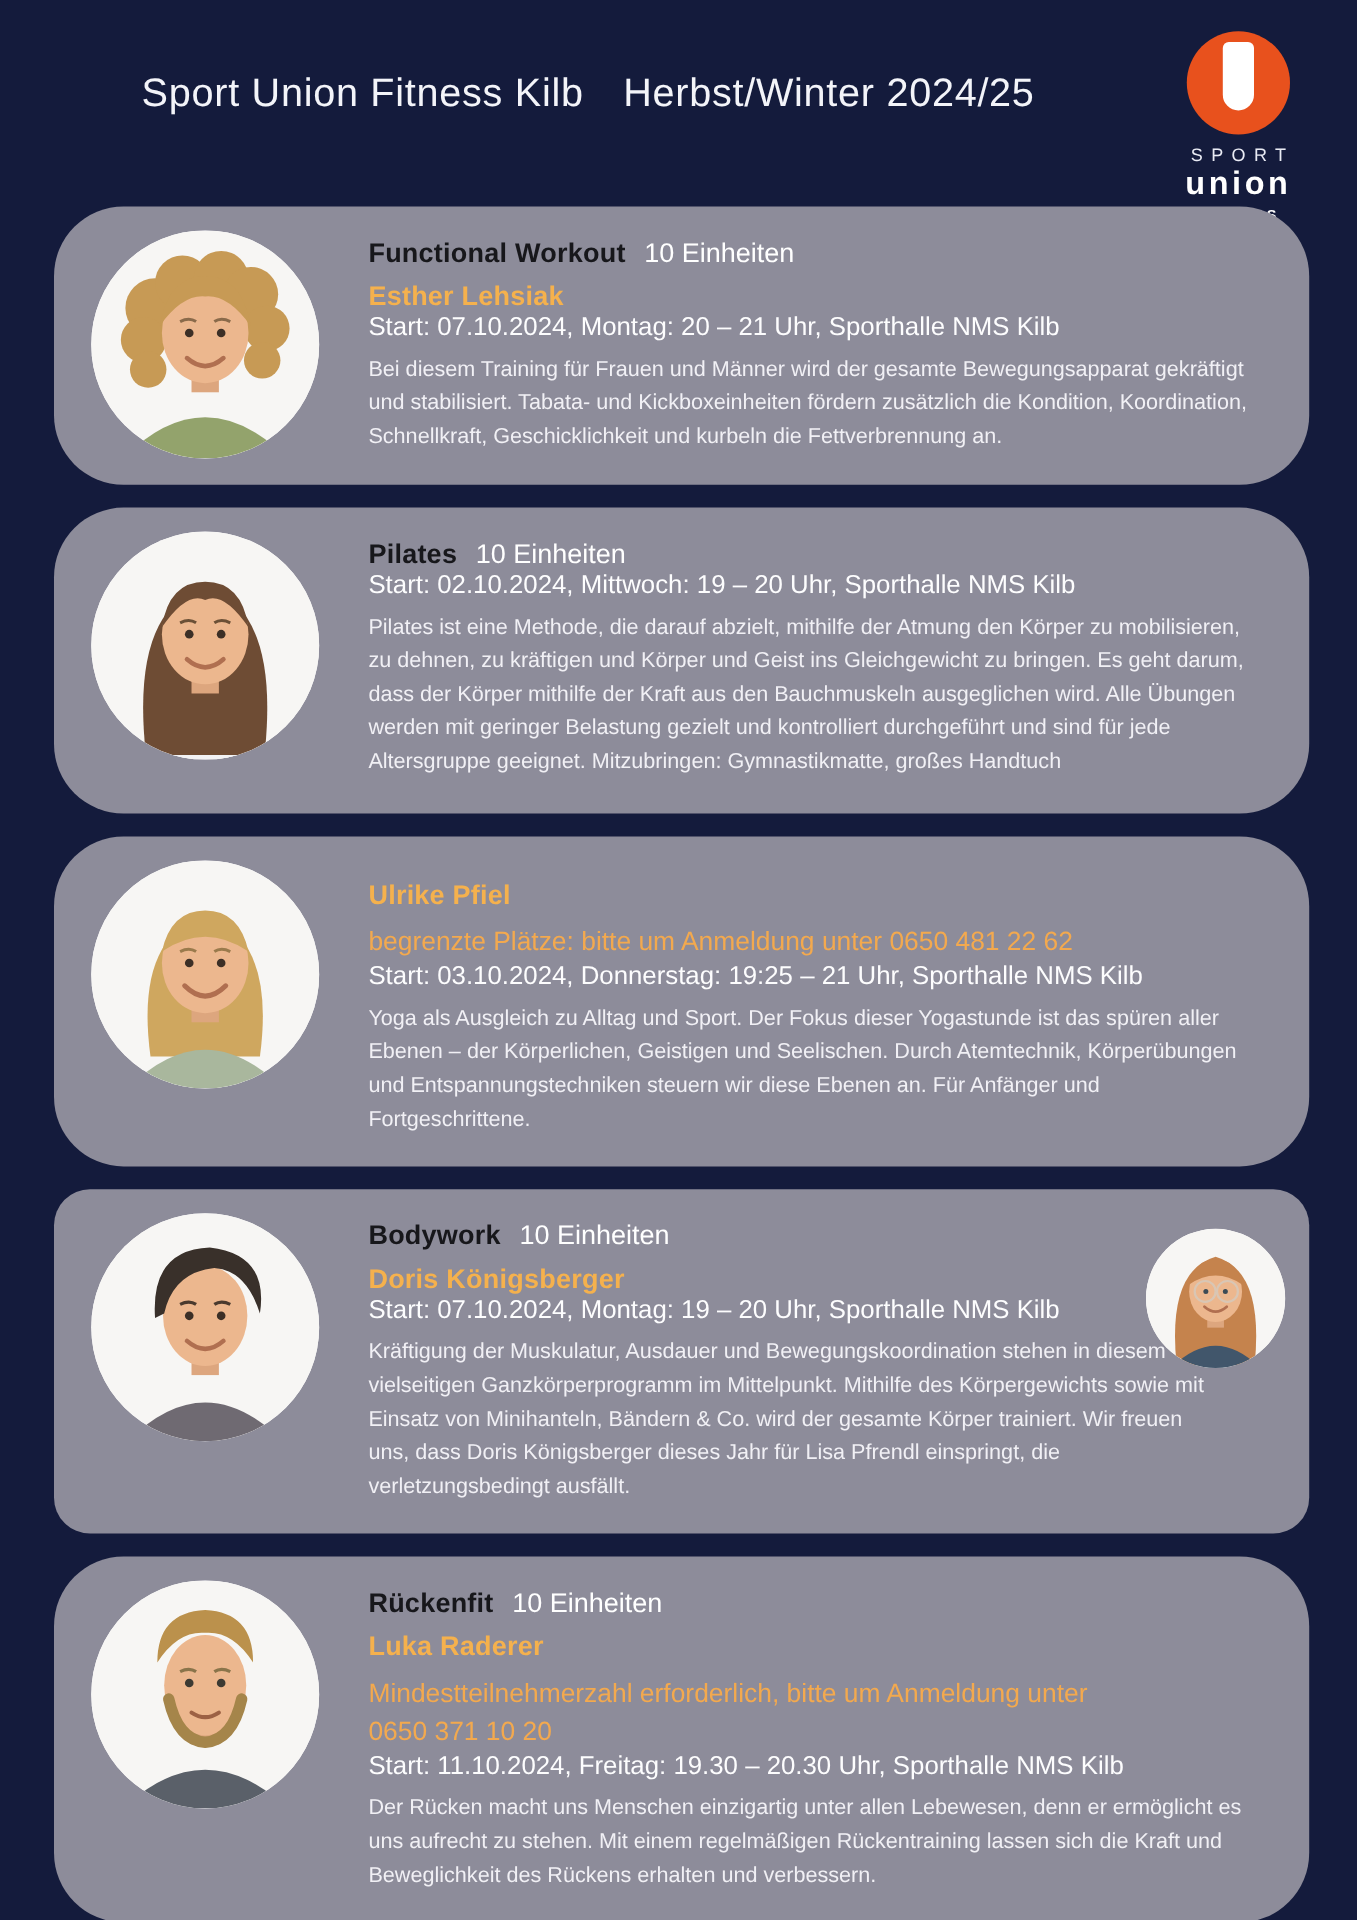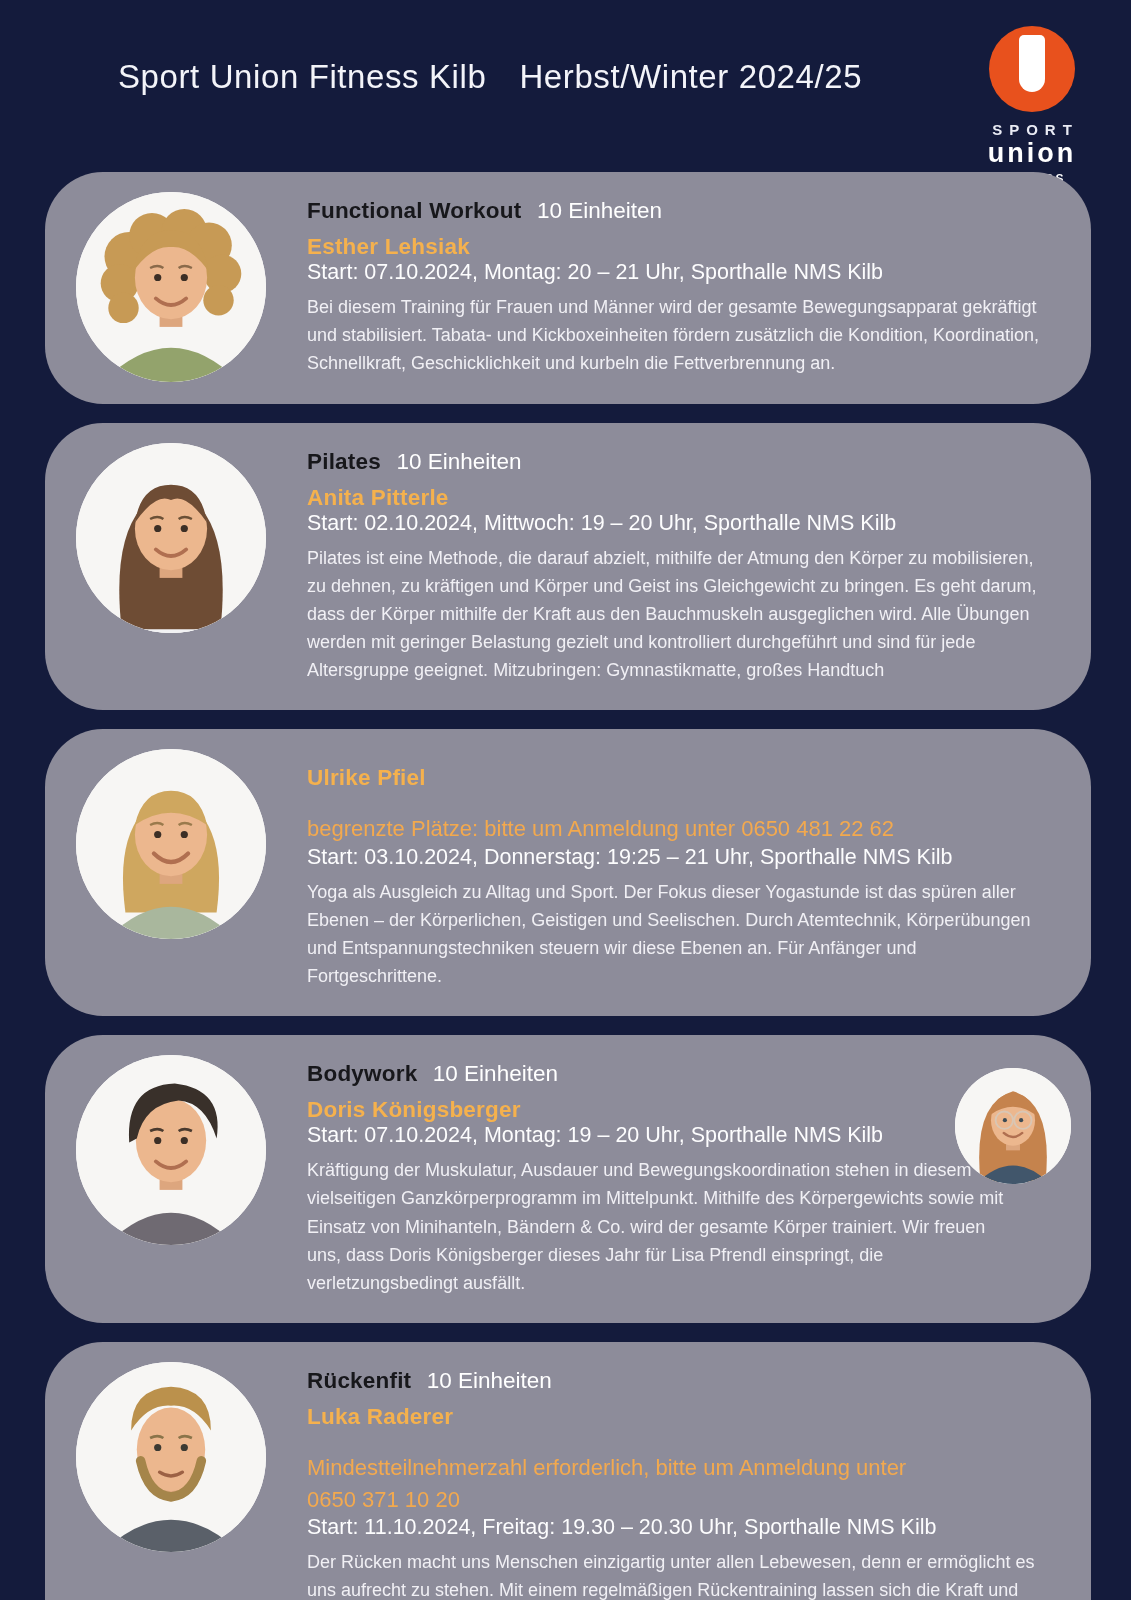--- a/index.html
+++ b/index.html
@@ -18,48 +18,48 @@
     font-size:33px;font-weight:400;letter-spacing:.6px;
     color:#f3f4f9;white-space:nowrap;
   }
   .logo{position:absolute;right:40px;top:26px;width:118px;text-align:center;color:#ffffff;}
   .logo-circle{width:86px;height:86px;margin:0 auto;border-radius:50%;background:#e8511d;position:relative;}
   .logo-u{
     position:absolute;left:50%;transform:translateX(-50%);top:9px;
     width:26px;height:57px;background:#ffffff;
     border-radius:5px 5px 13px 13px;
   }
-  .logo-sport{margin-top:9px;font-size:15px;font-weight:700;letter-spacing:7px;padding-left:7px;color:#e9ebf4;}
+  .logo-sport{margin-top:9px;font-size:15px;font-weight:400;letter-spacing:7px;padding-left:7px;color:#e9ebf4;}
   .logo-union{font-size:27px;font-weight:700;letter-spacing:3px;line-height:1.05;margin-top:1px;}
   .logo-fitness{font-size:12px;font-weight:700;letter-spacing:2.5px;margin-top:5px;}
   .logo-kilb{font-size:12px;font-weight:700;letter-spacing:1.5px;margin-top:2px;}
   
   .cards{padding-left:45px;}
   .card{
     width:1046px;box-sizing:border-box;position:relative;
     background:#8d8c9a;border-radius:58px;
     margin-bottom:19px;
     padding:26px 48px 26px 262px;
   }
   .card.c1{min-height:232px;}
   .card.c2{min-height:255px;}
   .card.c3{min-height:250px;}
-  .card.c4{min-height:270px;padding-right:72px;}
+  .card.c4{min-height:270px;padding-right:72px;border-radius:30px;}
   .card.c5{min-height:290px;}
   .photo{
     position:absolute;left:31px;top:20px;width:190px;height:190px;
     border-radius:50%;background:#ffffff;overflow:hidden;
   }
   .photo svg{width:100%;height:100%;display:block;}
   .photo.small{left:auto;right:20px;top:33px;width:116px;height:116px;}
   .title-row{line-height:1.15;}
   .course-title{font-size:22.5px;font-weight:700;color:#17171b;letter-spacing:.2px;}
   .units{font-size:22.5px;font-weight:400;color:#ffffff;margin-left:11px;}
   .instructor{margin-top:10px;font-size:22.5px;font-weight:700;color:#f5b14d;letter-spacing:.2px;}
-  .note{margin-top:22px;font-size:22px;font-weight:400;color:#f3a94e;white-space:pre-line;line-height:1.45;}
+  .note{margin-top:10px;font-size:22px;font-weight:400;color:#f3a94e;white-space:pre-line;line-height:1.45;}
   .schedule{font-size:21.5px;color:#fdfdfe;}
   .desc{margin:8px 0 0 0;font-size:18px;line-height:1.56;color:#f1f0f5;}
 </style>
 </head>
 <body>
 
 <header class="header">
   <h1 class="page-title">
     <span>Sport Union Fitness Kilb</span>
     <span>Herbst/Winter 2024/25</span>
@@ -125,21 +125,20 @@
           <circle cx="57" cy="45" r="1.9" fill="#3c2f26"></circle>
         <path d="M39,40 Q43,38 46,40 M54,40 Q57,38 61,40" stroke="#6b5036" stroke-width="1.3" fill="none"></path>
         <path d="M42,56 Q50,63 58,56" stroke="#b06f50" stroke-width="2" fill="none" stroke-linecap="round"></path>
       </svg>
     </div>
     <div class="content">
       <div class="title-row">
         <span class="course-title">Pilates</span>
         <span class="units">10 Einheiten</span>
       </div>
-      <div class="instructor">Anita Pitterle</div>
       <div class="schedule">Start: 02.10.2024, Mittwoch: 19 – 20 Uhr, Sporthalle NMS Kilb</div>
       <p class="desc">Pilates ist eine Methode, die darauf abzielt, mithilfe der Atmung den Körper zu mobilisieren, zu dehnen, zu kräftigen und Körper und Geist ins Gleichgewicht zu bringen. Es geht darum, dass der Körper mithilfe der Kraft aus den Bauchmuskeln ausgeglichen wird. Alle Übungen werden mit geringer Belastung gezielt und kontrolliert durchgeführt und sind für jede Altersgruppe geeignet. Mitzubringen: Gymnastikmatte, großes Handtuch</p>
     </div>
   </section>
 
   <section class="card c3">
     <div class="photo">
       <svg viewBox="0 0 100 100">
         <rect width="100" height="100" fill="#f7f6f4"></rect>
         <path d="M26,86 Q19,34 50,24 Q81,34 74,86 Z" fill="#cfa75f"></path>

